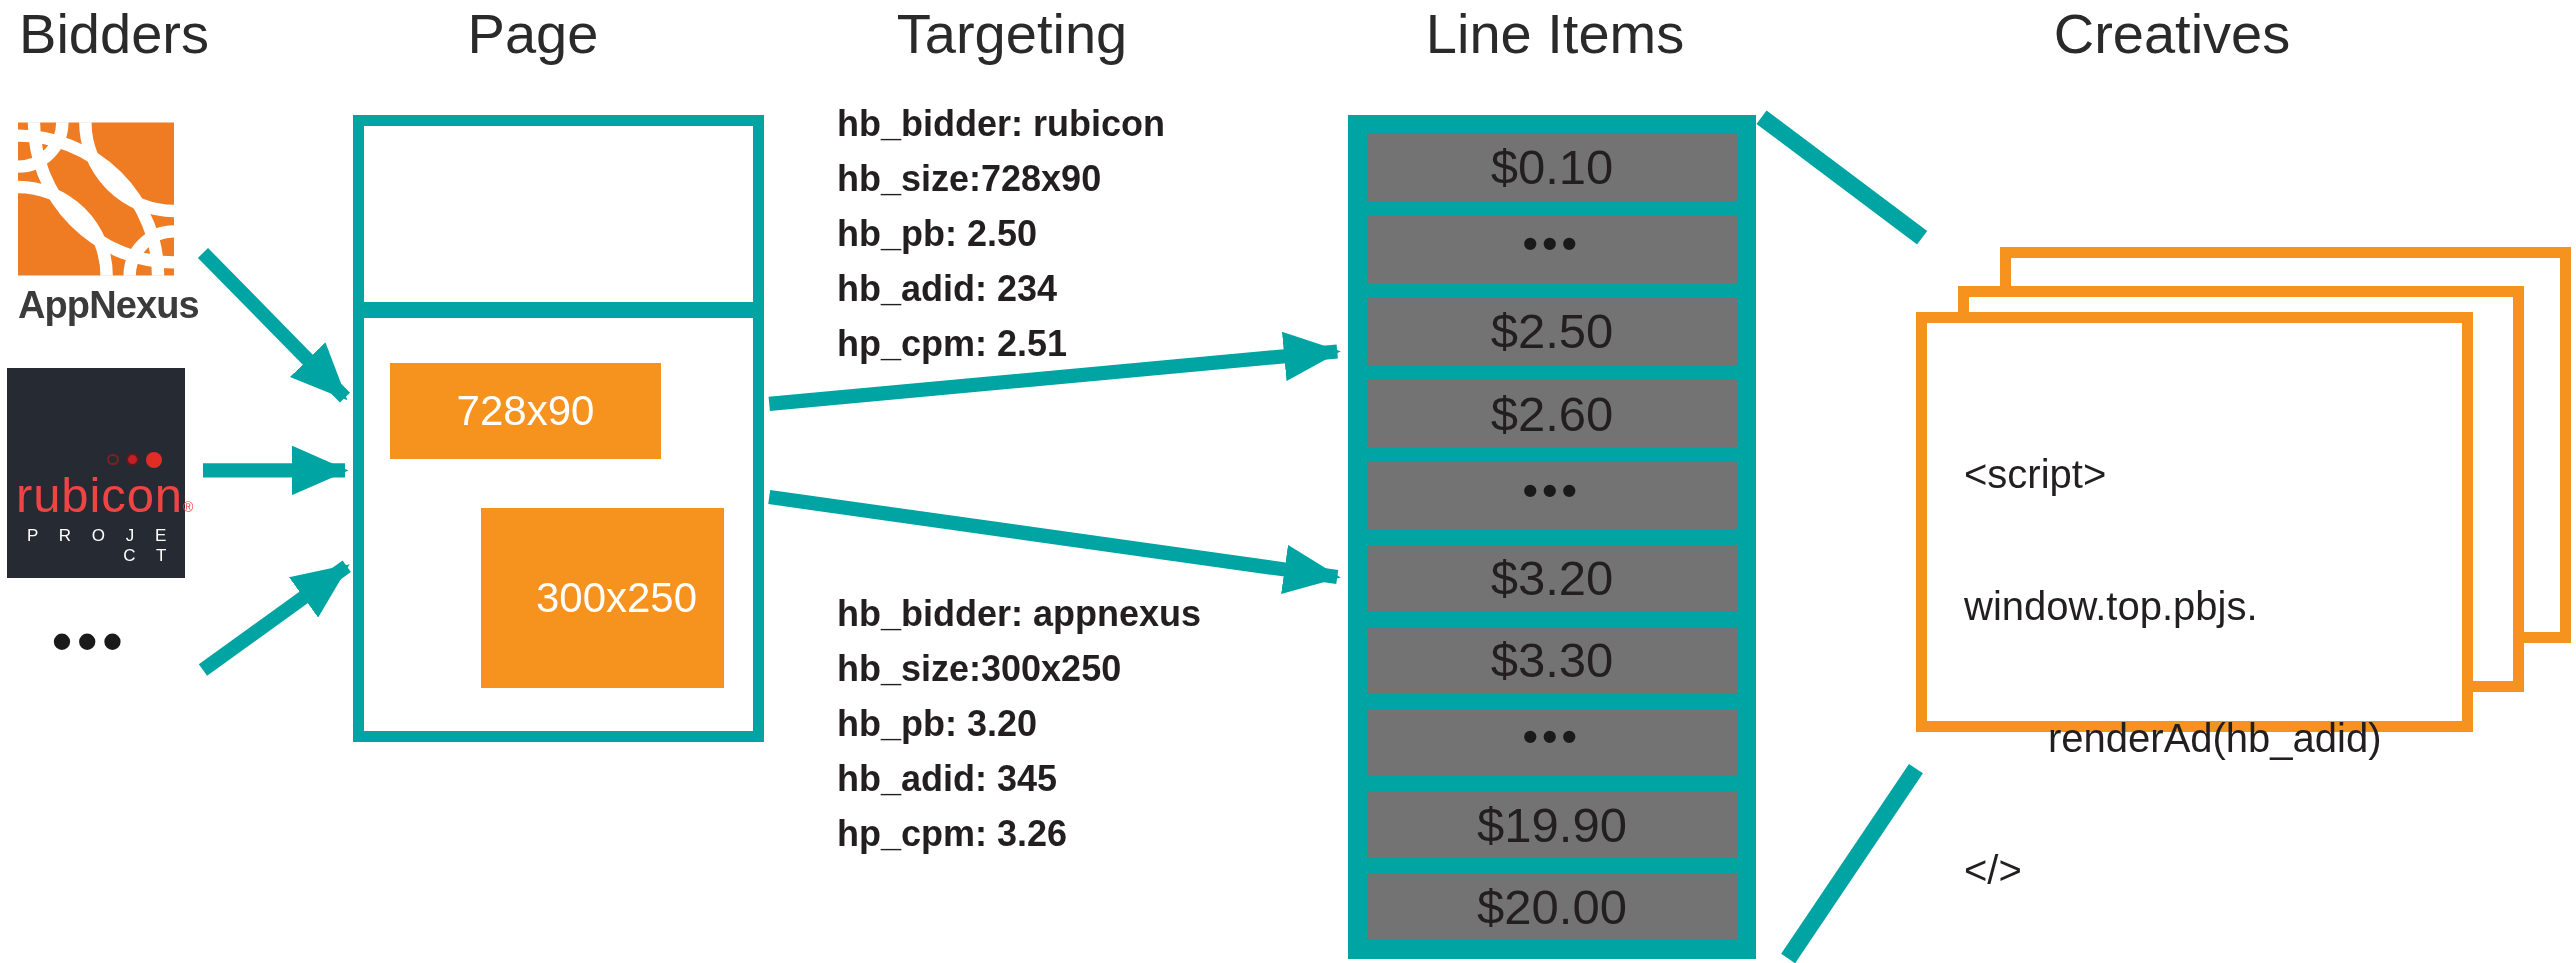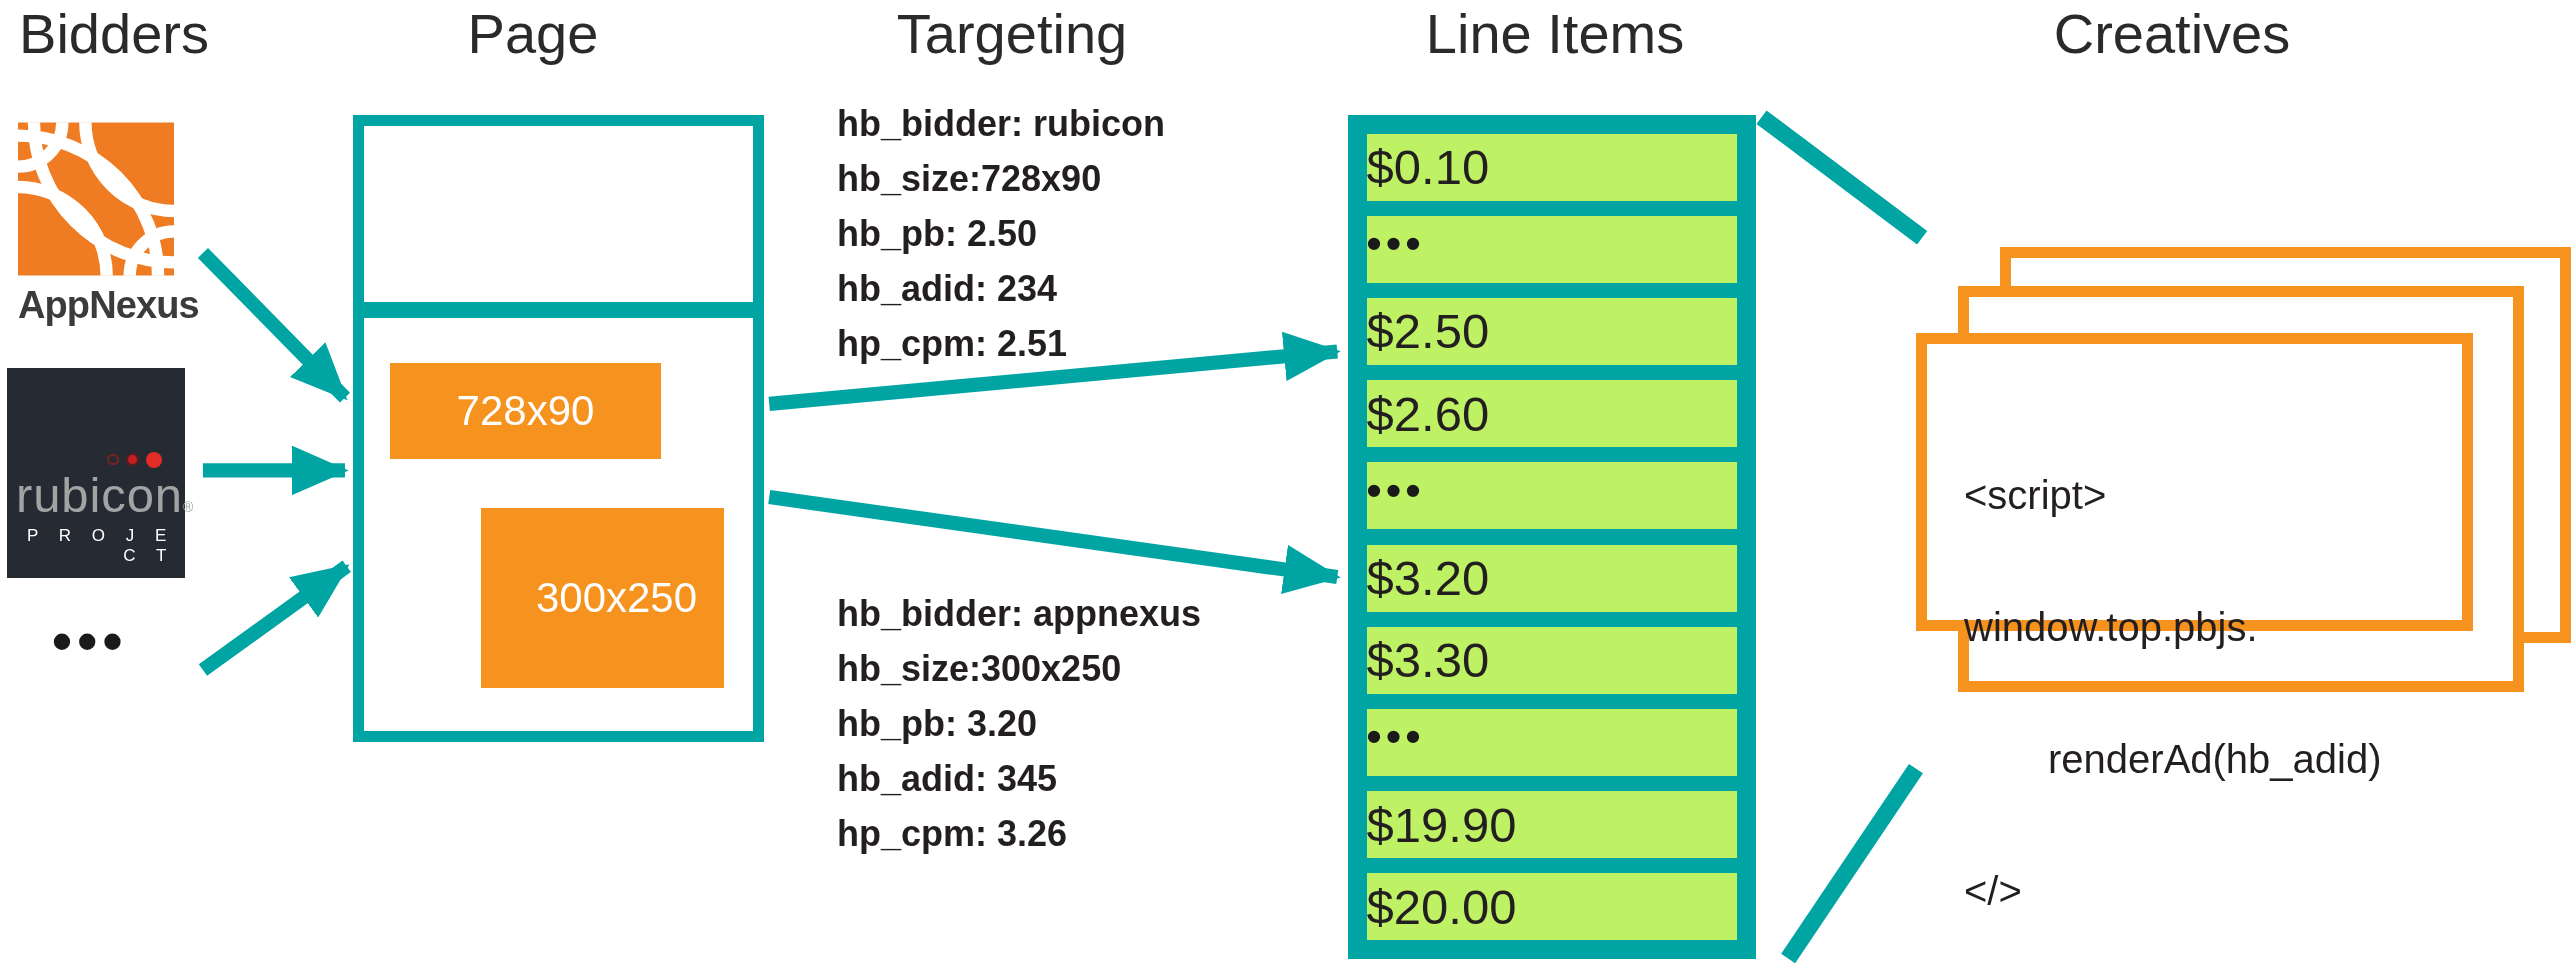--- a/index.html
+++ b/index.html
@@ -18,21 +18,21 @@
   .appnexus{position:absolute;left:18px;top:122px;width:156px;}
   .ax-label{margin-top:5.3px;font-size:38px;font-weight:700;color:#3b3b3b;letter-spacing:-0.9px;text-align:center;}
 
   
   .rubicon{position:absolute;left:7px;top:368px;width:178px;height:210px;background:#262b33;
            display:flex;flex-direction:column;justify-content:flex-end;box-sizing:border-box;padding:9px 10.7px 12.4px 9px;}
   .rb-dots{display:flex;align-items:center;justify-content:flex-end;gap:7px;margin-right:12.4px;margin-bottom:3.6px;}
   .rb-dot1{width:11.5px;height:11.5px;border-radius:50%;border:2.7px solid #7c2022;box-sizing:border-box;}
   .rb-dot2{width:13.3px;height:13.3px;border-radius:50%;background:#c22026;border:2.7px solid #5f1a1c;box-sizing:border-box;}
   .rb-dot3{width:16px;height:16px;border-radius:50%;background:#e22c26;}
-  .rb-word{color:#a3a3a3;font-size:49px;font-weight:400;letter-spacing:0.9px;line-height:1;}
+  .rb-word{color:#ef4444;font-size:49px;font-weight:400;letter-spacing:0.9px;line-height:1;}
   .rb-reg{font-size:14px;vertical-align:baseline;}
   .rb-project{color:#fff;font-size:17px;letter-spacing:8px;text-align:right;margin-top:5.3px;}
 
   
   .more-bidders{position:absolute;left:52px;top:613px;font-size:57px;font-weight:900;
                 letter-spacing:5.3px;color:#1a1a1a;line-height:1;}
 
   
   .page-top{position:absolute;left:353px;top:115px;width:411px;height:198px;
             border:11.5px solid #00a5a3;background:#fff;box-sizing:border-box;}
@@ -44,29 +44,29 @@
   .slot-300{left:117px;top:190px;width:215px;height:180px;padding-left:28px;}
 
   
   .targeting{position:absolute;left:837px;font-size:36px;font-weight:700;line-height:55px;color:#231f20;white-space:nowrap;}
   .t1{top:96px;}
   .t2{top:586px;}
 
   
   .line-items{position:absolute;left:1348px;top:115px;width:408px;height:844px;background:#00a5a3;
               box-sizing:border-box;padding:18.6px;display:flex;flex-direction:column;justify-content:space-between;}
-  .li-row{height:67px;background:#bef264;display:flex;align-items:center;}
+  .li-row{height:67px;background:#737373;display:flex;align-items:center;justify-content:center;}
   .li-row span{font-size:49px;font-weight:400;color:#231f20;}
   .li-row.dots span{font-size:43px;font-weight:900;letter-spacing:4.4px;color:#1a1a1a;line-height:0;margin-top:-12.4px;}
 
   
   .card{position:absolute;background:#fff;border:11.5px solid #f6921e;box-sizing:border-box;}
   .card-back{left:2000px;top:247px;width:571px;height:396px;z-index:2;}
   .card-mid{left:1958px;top:286px;width:566px;height:406px;z-index:3;}
-  .card-front{left:1916px;top:333px;width:557px;height:298px;z-index:4;}
+  .card-front{left:1916px;top:312px;width:557px;height:420px;z-index:4;}
   .code{position:absolute;left:37px;top:41px;font-size:40px;font-weight:400;line-height:44px;color:#231f20;white-space:pre;}
   .code .ind{padding-left:84px;}
 </style>
 </head>
 <body>
 
 <div class="canvas">
 
   <svg class="overlay" width="2576" height="963" viewBox="0 0 2901 1085">
     <defs>

